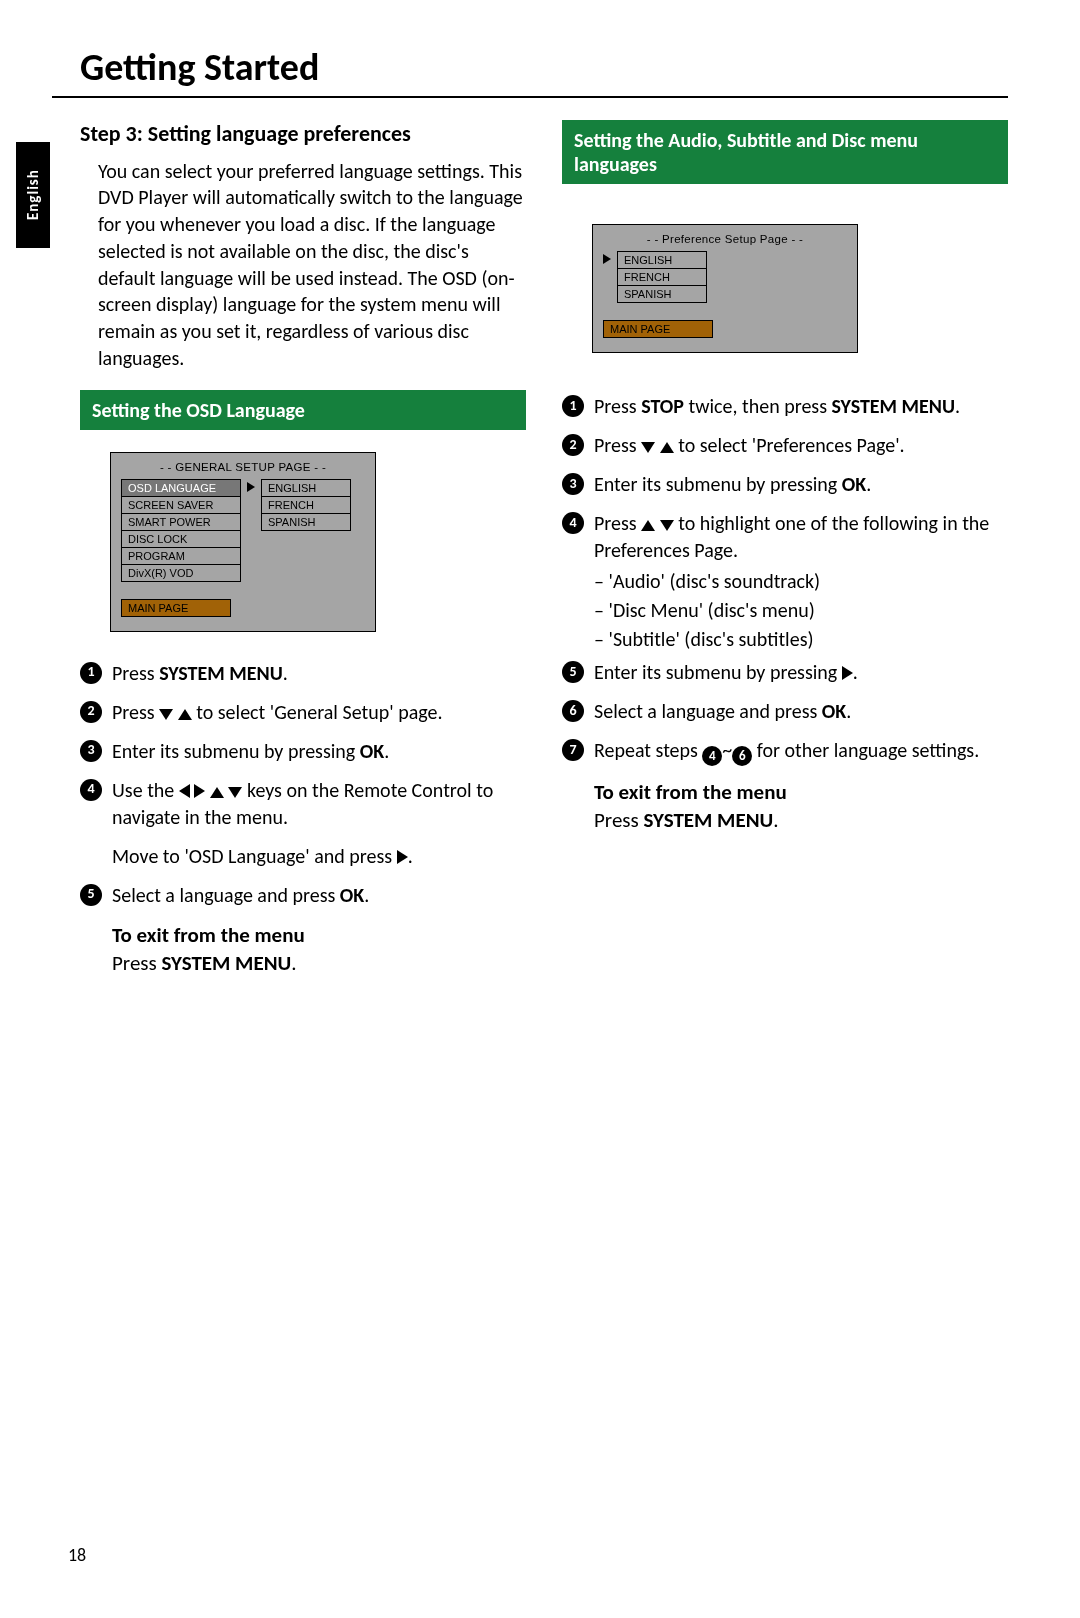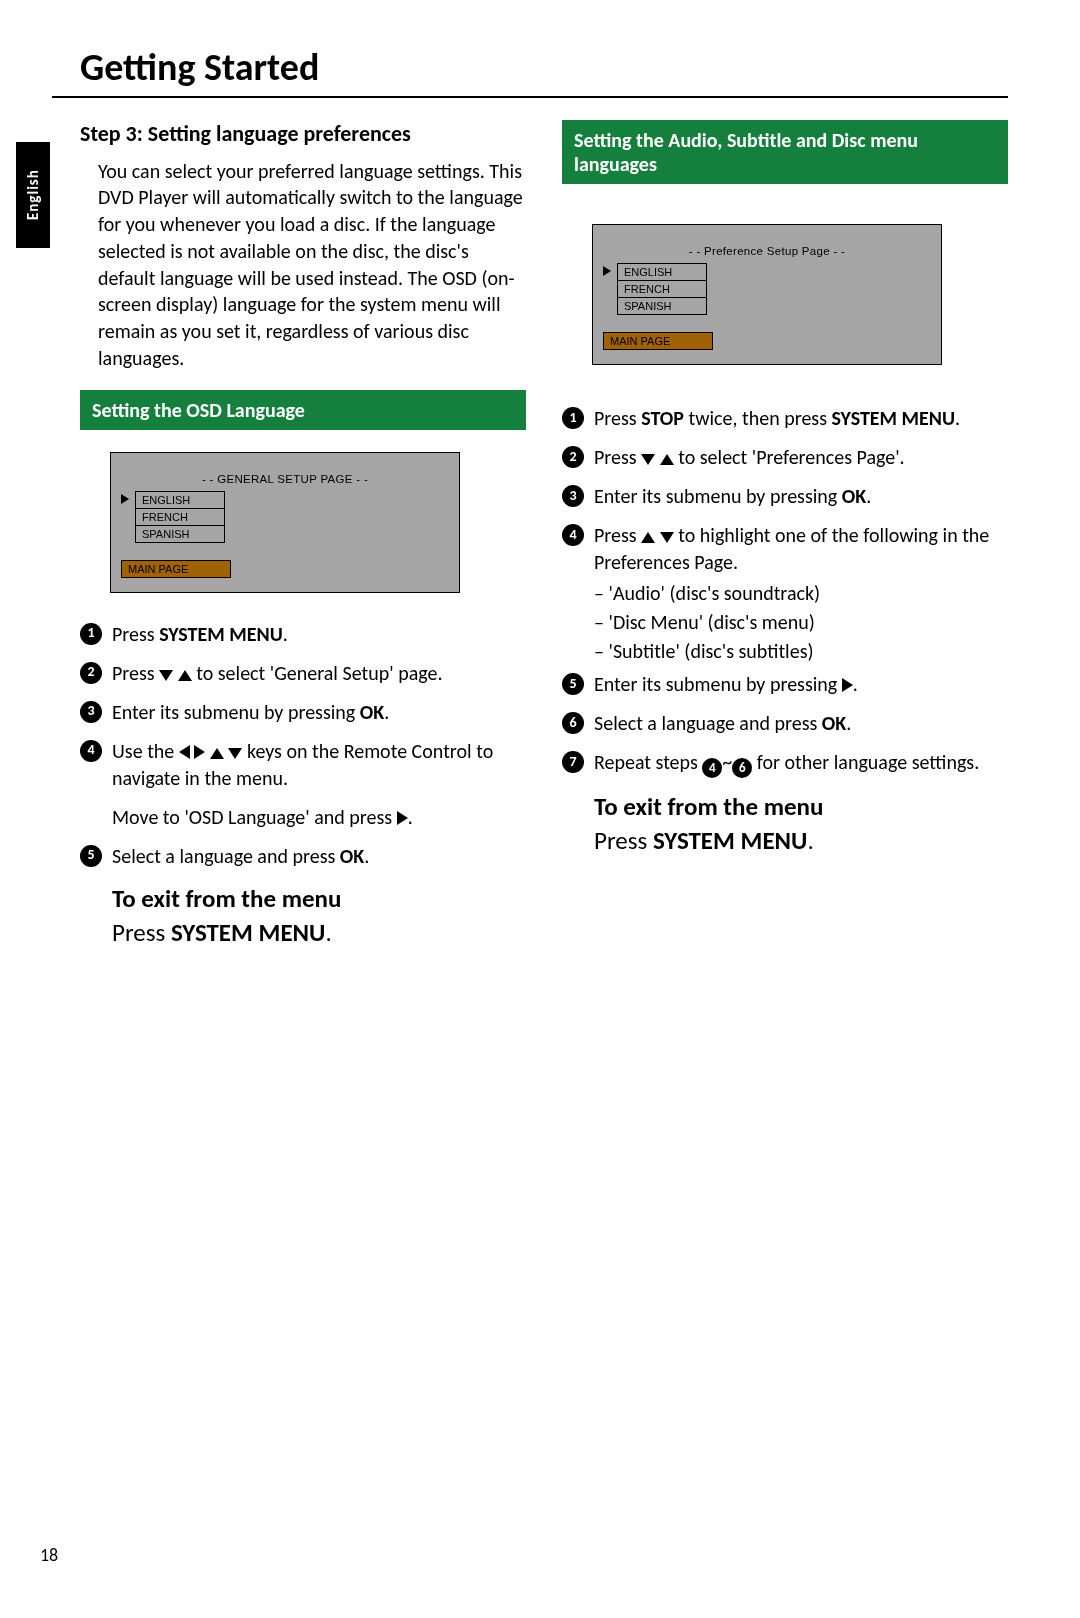--- a/index.html
+++ b/index.html
@@ -58,25 +58,25 @@
   .bar {
     background: #15803d;
     color: #fff;
     font-weight: 700;
     font-size: 20px;
     padding: 8px 12px;
     line-height: 1.2;
     margin-bottom: 22px;
   }
   .osd-panel {
-    width: 350px;
+    width: 266px;
     background: #a5a5a5;
     border: 1px solid #000;
     margin: 0 auto 28px 30px;
-    padding: 20px 10px 14px;
+    padding: 8px 10px 14px;
     font-size: 12px;
     font-family: Arial, sans-serif;
     color: #000;
   }
   .osd-title {
     text-align: center;
     font-size: 11.5px;
     letter-spacing: 0.3px;
     margin-bottom: 6px;
   }
@@ -145,24 +145,24 @@
     font-weight: 700;
     vertical-align: -3px;
   }
   .step-line .txt { flex: 1; }
   .step-line .txt strong, .sub strong, p strong { font-weight: 700; }
   .sub {
     font-size: 20px;
     line-height: 1.35;
     margin: 0 0 12px 32px;
   }
-  .exit { font-size: 25px; line-height: 1.35; margin: 10px 0 0 32px; }
+  .exit { font-size: 21px; line-height: 1.35; margin: 10px 0 0 32px; }
   .pg-num {
     position: absolute;
-    left: 40px;
+    left: 68px;
     bottom: 52px;
     font-size: 18px;
   }
   .tri-left, .tri-right, .tri-up, .tri-down {
     display: inline-block;
     width: 0; height: 0;
     vertical-align: -1px;
   }
   .tri-left { border-top:7px solid transparent; border-bottom:7px solid transparent; border-right:11px solid #000; }
   .tri-right { border-top:7px solid transparent; border-bottom:7px solid transparent; border-left:11px solid #000; }
@@ -182,20 +182,28 @@
 
   <div class="col">
     <h2 class="step">Step 3:  Setting language preferences</h2>
     <p class="body">You can select your preferred language settings. This DVD Player will automatically switch to the language for you whenever you load a disc.  If the language selected is not available on the disc, the disc's default language will be used instead.  The OSD (on-screen display) language for the system menu will remain as you set it, regardless of various disc languages.</p>
 
     <div class="bar">Setting the OSD Language</div>
 
     <div class="osd-panel">
       <div class="osd-title">- - GENERAL SETUP PAGE - -</div>
       <div class="osd-row">
+        <div class="osd-list">
+          <div class="osd-item sel">OSD LANGUAGE</div>
+          <div class="osd-item">SCREEN SAVER</div>
+          <div class="osd-item">SMART POWER</div>
+          <div class="osd-item">DISC LOCK</div>
+          <div class="osd-item">PROGRAM</div>
+          <div class="osd-item">DivX(R) VOD</div>
+        </div>
         <div class="osd-arrow"></div>
         <div class="osd-list">
           <div class="osd-item" style="width:90px">ENGLISH</div>
           <div class="osd-item" style="width:90px">FRENCH</div>
           <div class="osd-item" style="width:90px">SPANISH</div>
         </div>
       </div>
       <div class="osd-main">MAIN PAGE</div>
     </div>
 

